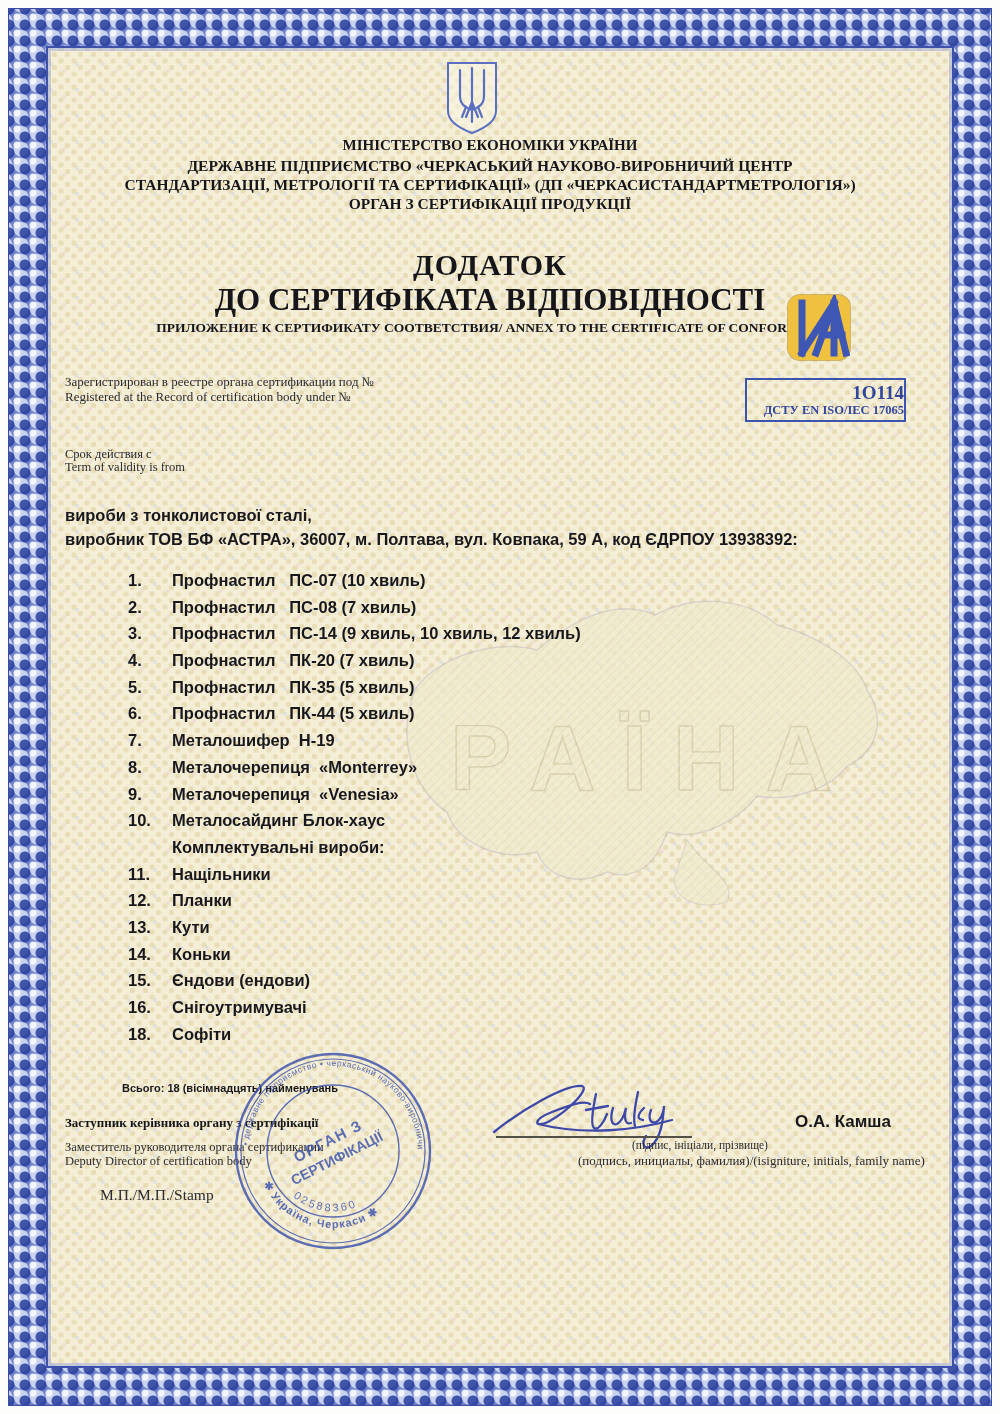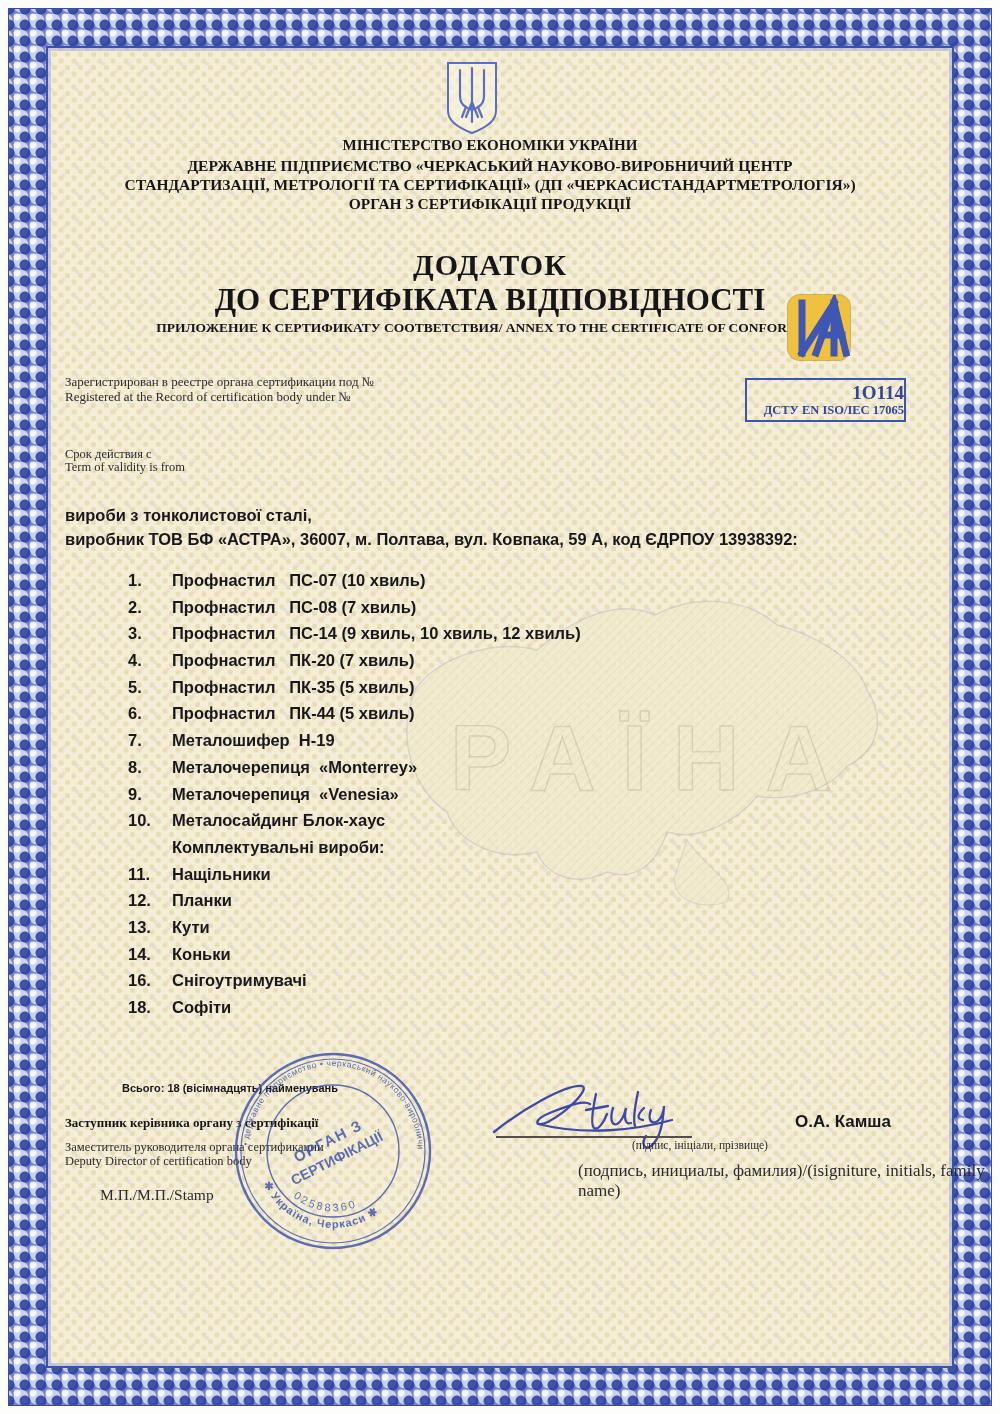--- a/index.html
+++ b/index.html
@@ -159,20 +159,24 @@
       </div>
     <div class="row sansB">
         <span class="num">13.</span>
         <span class="txt">Кути</span>
       </div>
     <div class="row sansB">
         <span class="num">14.</span>
         <span class="txt">Коньки</span>
       </div>
     <div class="row sansB">
+        <span class="num">15.</span>
+        <span class="txt">Єндови (ендови)</span>
+      </div>
+    <div class="row sansB">
         <span class="num">16.</span>
         <span class="txt">Снігоутримувачі</span>
       </div>
     <div class="row sansB">
         <span class="num">18.</span>
         <span class="txt">Софіти</span>
       </div>
   </div>
 
   <div class="abs sansB" style="left:122px;top:1082px;font-size:11px;">Всього: 18 (вісімнадцять) найменувань</div>
@@ -213,14 +217,14 @@
       <path d="M152,26 C149,40 147,54 149,60"></path>
       <path d="M158,42 C152,48 150,53 157,54"></path>
       <path d="M165,44 C162,52 164,58 170,56 C176,53 178,44 178,40 C177,55 175,72 165,80 C158,85 155,77 160,70"></path>
       <path d="M52,58 C100,70 150,64 186,54"></path>
     </g>
   </svg>
   <div class="abs sig-underline" style="left:496px;top:1136px;width:196px;"></div>
 
   <div class="abs sansB" style="left:795px;top:1112px;font-size:17px;">О.А. Камша</div>
   <div class="abs serifR" style="left:632px;top:1139px;font-size:11.5px;">(підпис, ініціали, прізвище)</div>
-  <div class="abs serifR" style="left:578px;top:1153px;font-size:17px;margin-top:8px;">(подпись, инициалы, фамилия)/(isigniture, initials, family name)</div>
+  <div class="abs serifR" style="left:578px;top:1153px;font-size:13px;">(подпись, инициалы, фамилия)/(isigniture, initials, family name)</div>
 </div>
 
 </body></html>

